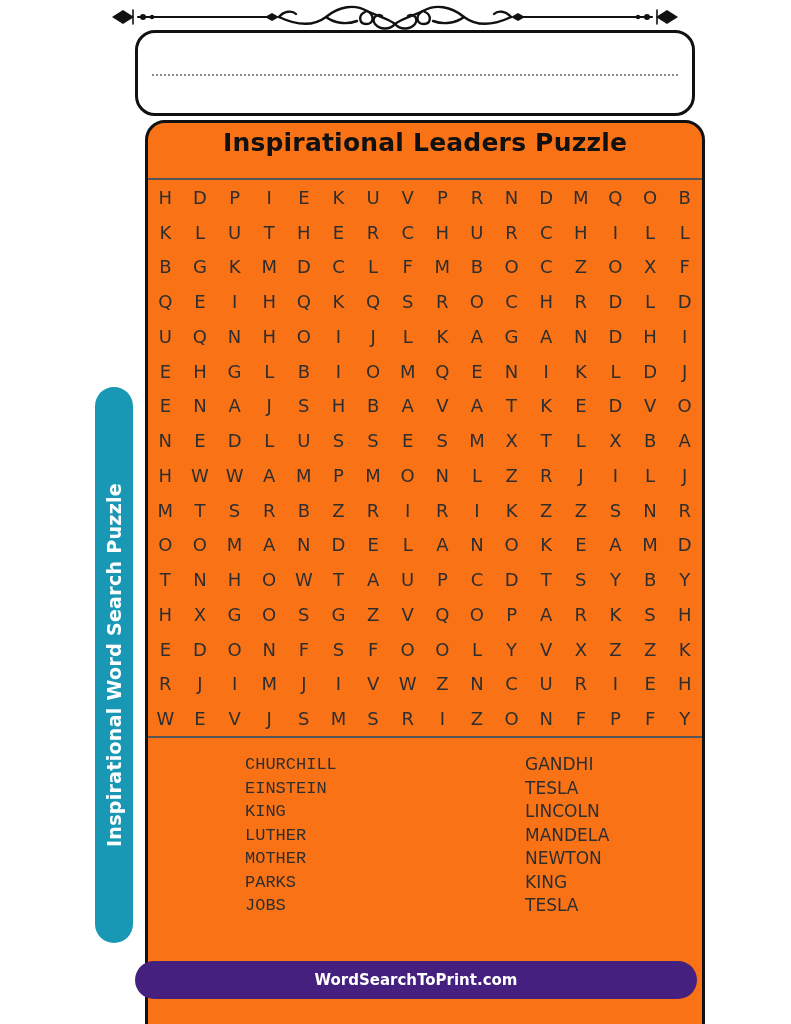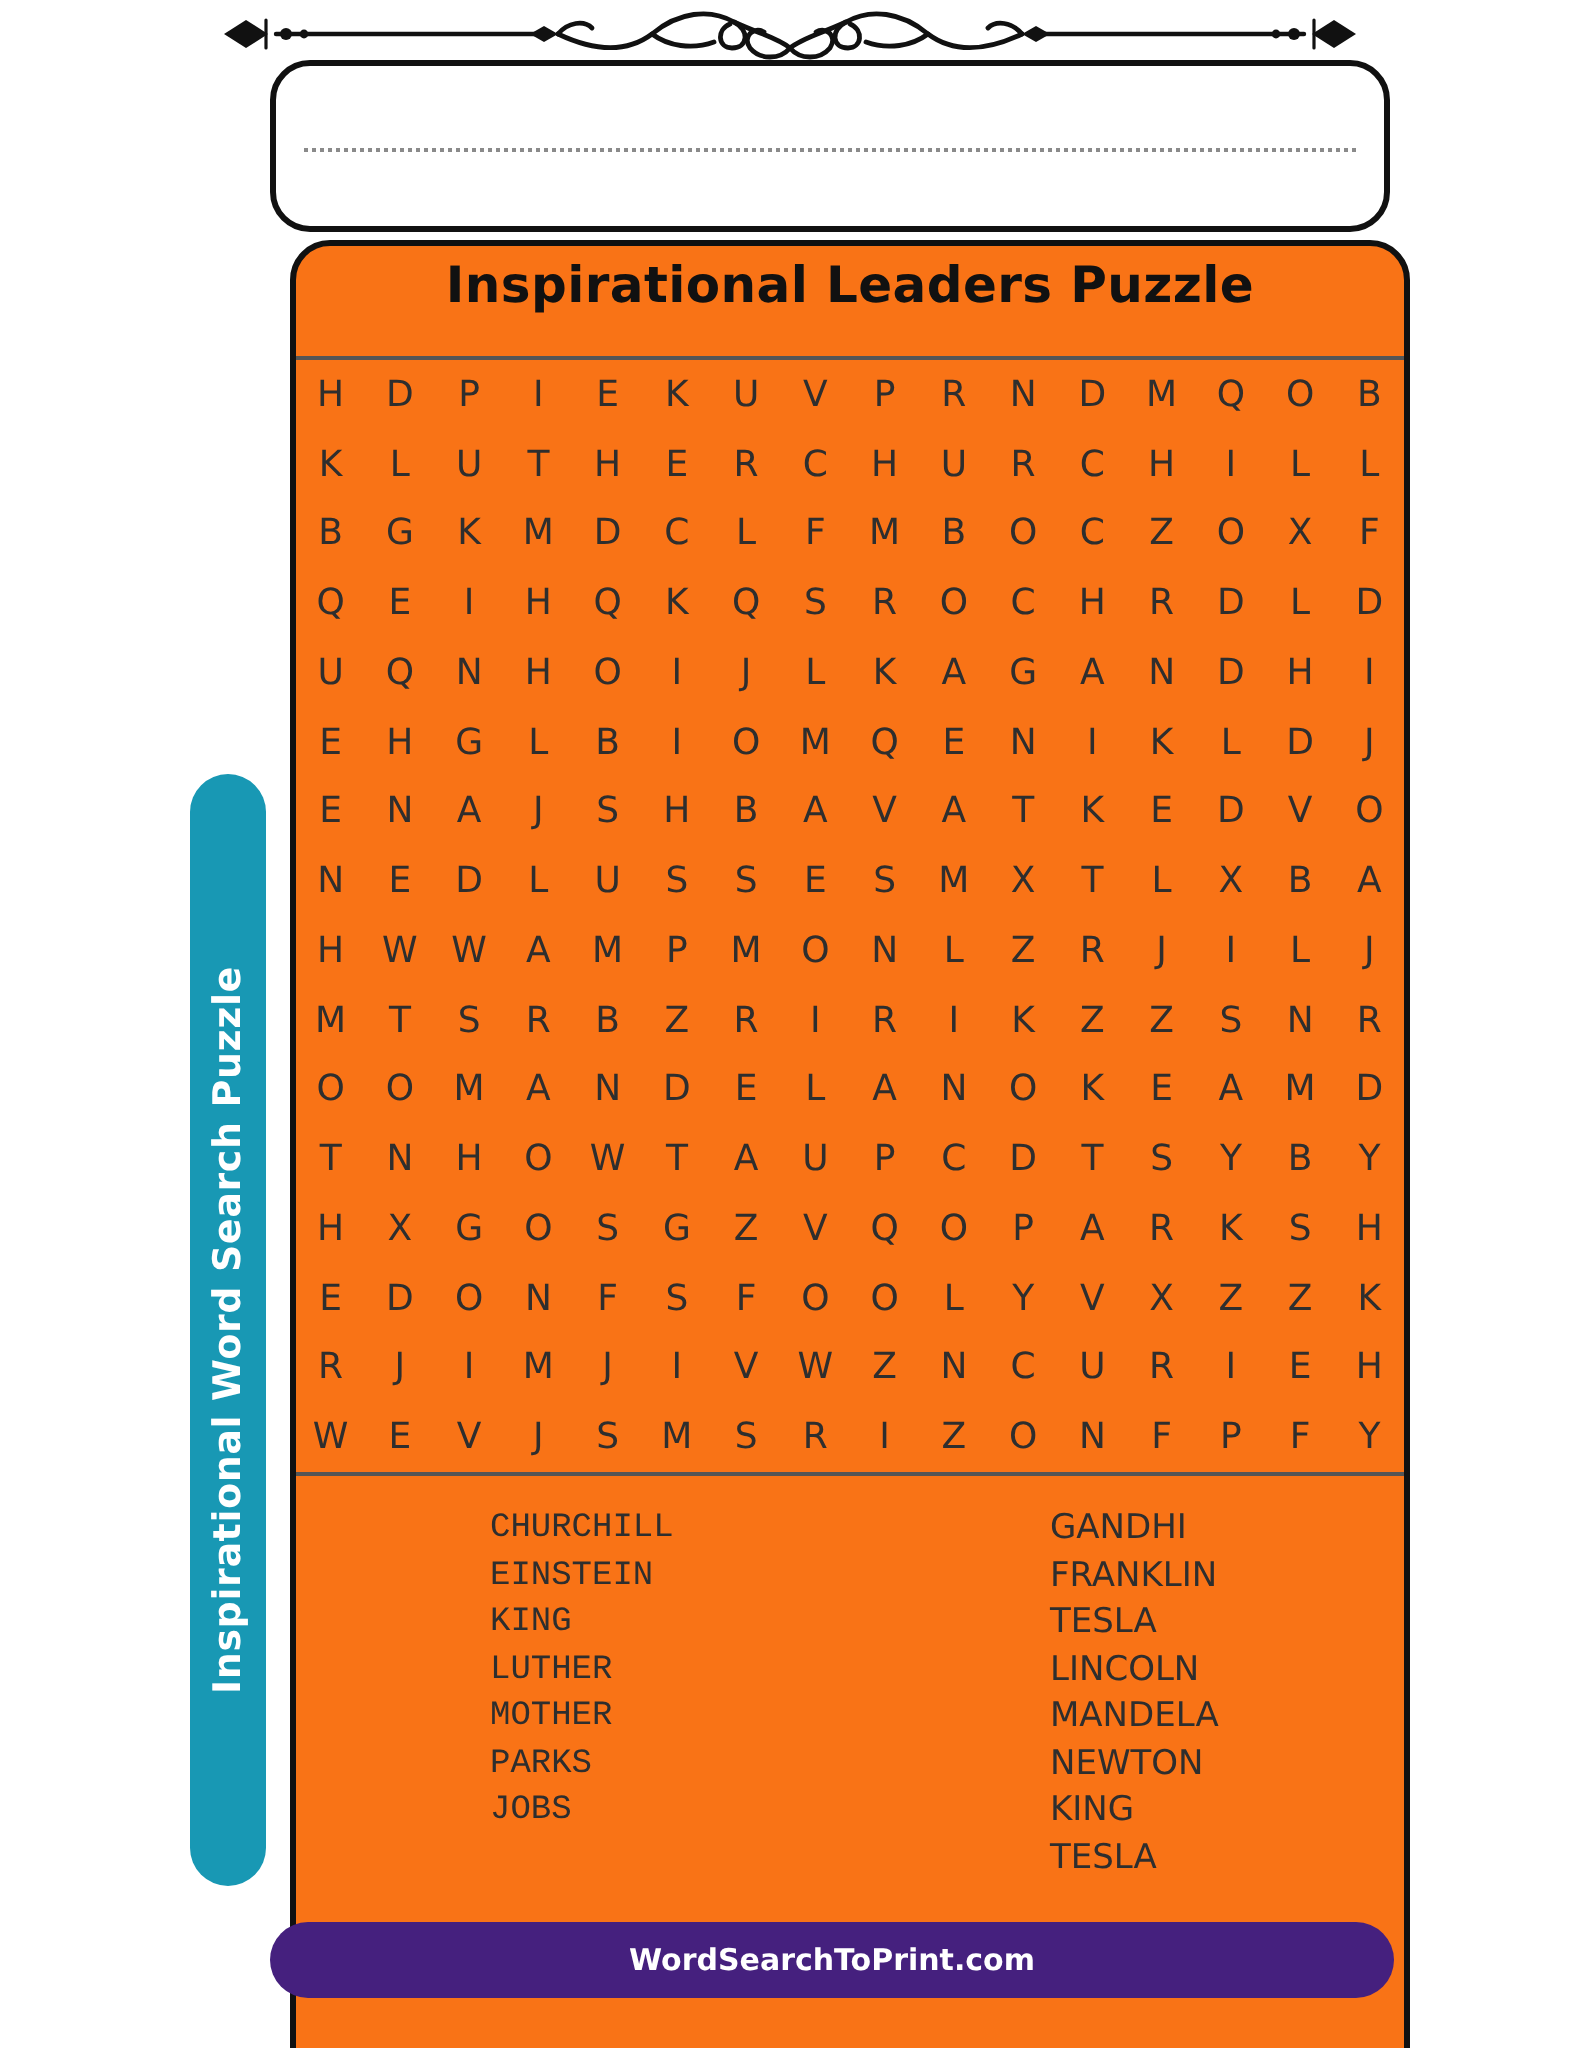--- a/index.html
+++ b/index.html
@@ -391,21 +391,20 @@
           <li>CHURCHILL</li>
           <li>EINSTEIN</li>
           <li>KING</li>
           <li>LUTHER</li>
           <li>MOTHER</li>
           <li>PARKS</li>
           <li>JOBS</li>
         </ul>
       <ul class="col col-right">
           <li>GANDHI</li>
-          <li>FRANKLIN</li>
           <li>TESLA</li>
           <li>LINCOLN</li>
           <li>MANDELA</li>
           <li>NEWTON</li>
           <li>KING</li>
           <li>TESLA</li>
         </ul>
     </div>
   </div>
 

